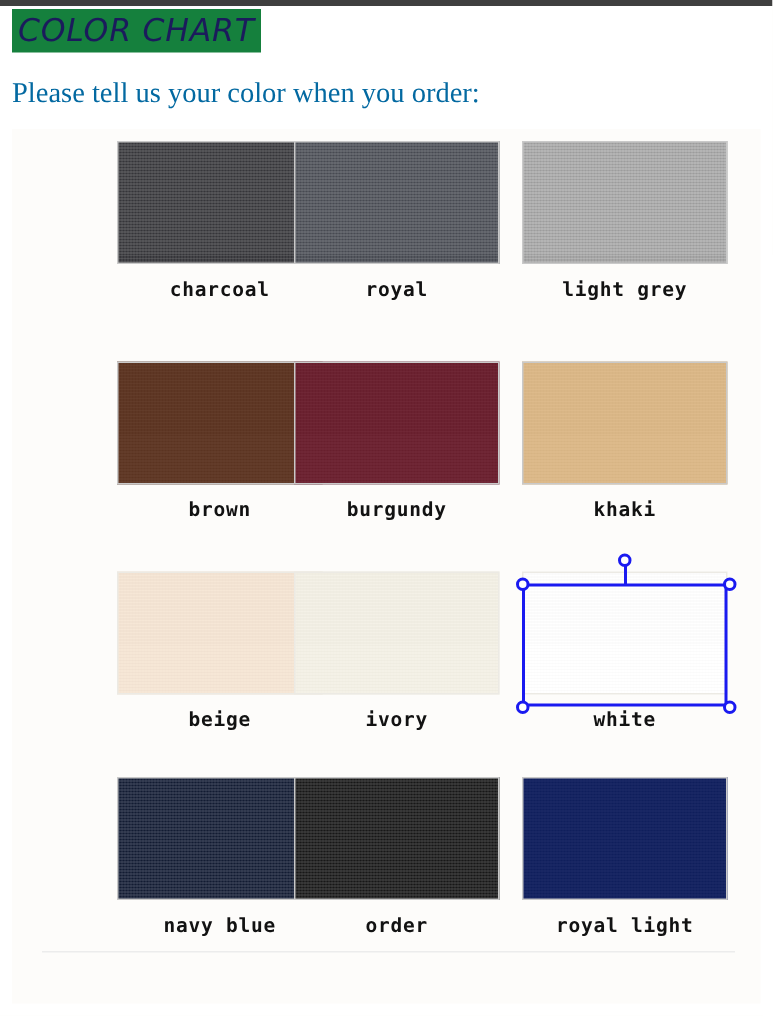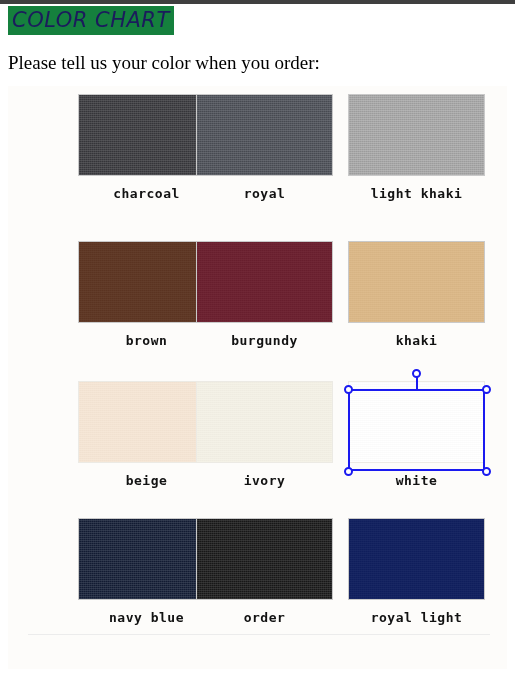--- a/index.html
+++ b/index.html
@@ -38,21 +38,21 @@
     letter-spacing: 0.5px;
     padding: 1px 4px 2px 4px;
     white-space: nowrap;
   }
   .subtitle {
     position: absolute;
     top: 52px;
     left: 8px;
     font-family: "Liberation Serif", serif;
     font-size: 19px;
-    color: #000000;
+    color: #0369a1;
     white-space: nowrap;
   }
   .chart-panel {
     position: absolute;
     top: 86px;
     left: 8px;
     width: 499px;
     height: 583px;
     background: #fdfcfa;
   }
@@ -190,21 +190,21 @@
       <div class="cell c1">
         <div class="swatch" style="background: rgb(77, 80, 88);">
             <span class="weave"></span>
           </div>
         <div class="cell-label">royal</div>
       </div>
       <div class="cell c2">
         <div class="swatch" style="background: rgb(168, 168, 168);">
             <span class="weave"></span>
           </div>
-        <div class="cell-label">light khaki</div>
+        <div class="cell-label">light grey</div>
       </div>
     </div>
 
     <div class="grid-row r1">
       <div class="cell c0">
         <div class="swatch plain" style="background: rgb(93, 53, 34);">
             <span class="weave"></span>
           </div>
         <div class="cell-label">brown</div>
       </div>

